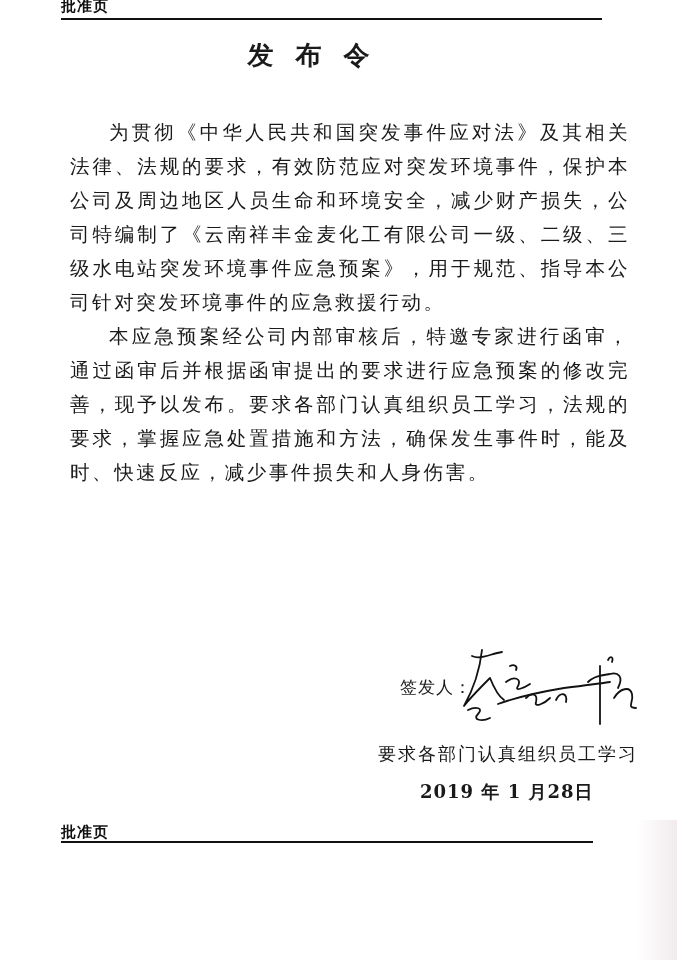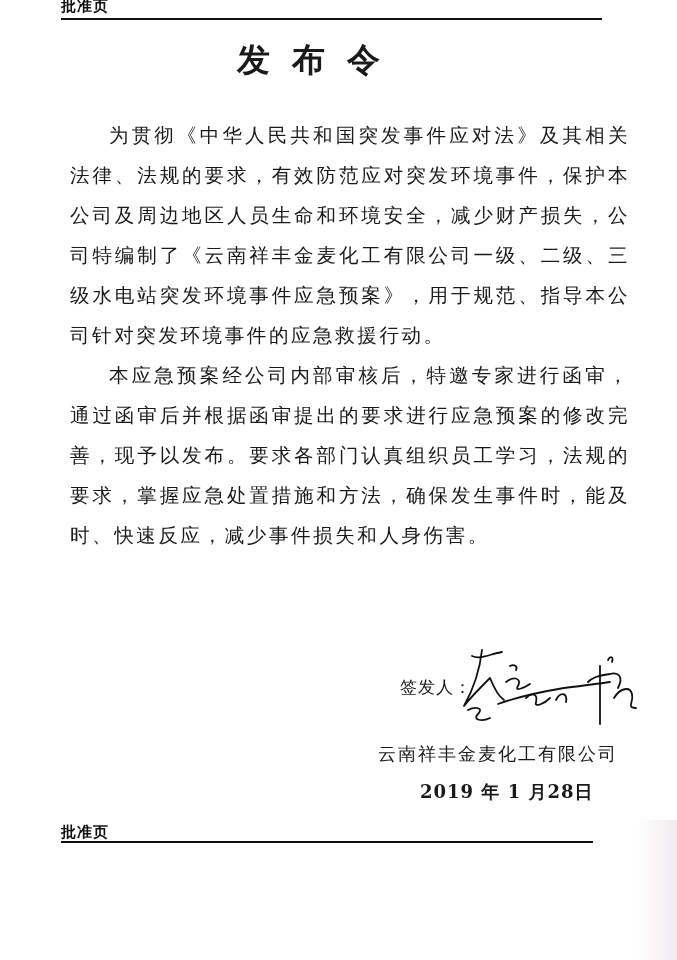--- a/index.html
+++ b/index.html
@@ -41,33 +41,33 @@
       color: #111;
     }
     .header-label.top { top: -3px; }
     .header-label.bottom { top: 823px; }
     .title {
       position: absolute;
       top: 38px;
       left: 0;
       width: 617px;
       text-align: center;
-      font-size: 33px;
+      font-size: 26px;
       font-weight: bold;
       letter-spacing: 22px;
       padding-left: 22px;
       box-sizing: border-box;
     }
     .body-text {
       position: absolute;
       top: 116px;
       left: 70px;
       width: 560px;
       font-size: 19.5px;
-      line-height: 40px;
+      line-height: 34px;
       letter-spacing: 2.6px;
       text-align: justify;
     }
     .body-text p {
       margin: 0;
       text-indent: 2em;
     }
     .sign-block {
       position: absolute;
       left: 400px;
@@ -127,17 +127,17 @@
   <path d="M50 18 C54 16, 58 18, 56 22"></path>
   <path d="M38 56 C60 48, 80 44, 104 40 C120 38, 136 36, 150 34"></path>
   <path d="M66 50 C72 44, 78 46, 76 54 C74 60, 84 56, 90 50"></path>
   <path d="M96 52 C100 44, 108 44, 106 54"></path>
   <path d="M140 18 L140 76"></path>
   <path d="M128 34 C132 30, 136 28, 150 26 C158 24, 164 28, 158 40"></path>
   <path d="M154 50 C160 40, 170 38, 172 46 C174 54, 166 60, 176 60"></path>
   <path d="M148 12 C150 8, 154 8, 152 14"></path>
 </svg>
 
-<div class="company">云南祥丰金麦化工有限公司</div>
+<div class="company">要求各部门认真组织员工学习</div>
 <div class="date">2019 年 1 月28日</div>
 
 <div class="header-label bottom">批准页</div>
 <div class="header-rule bottom"></div>
 
 </body></html>

